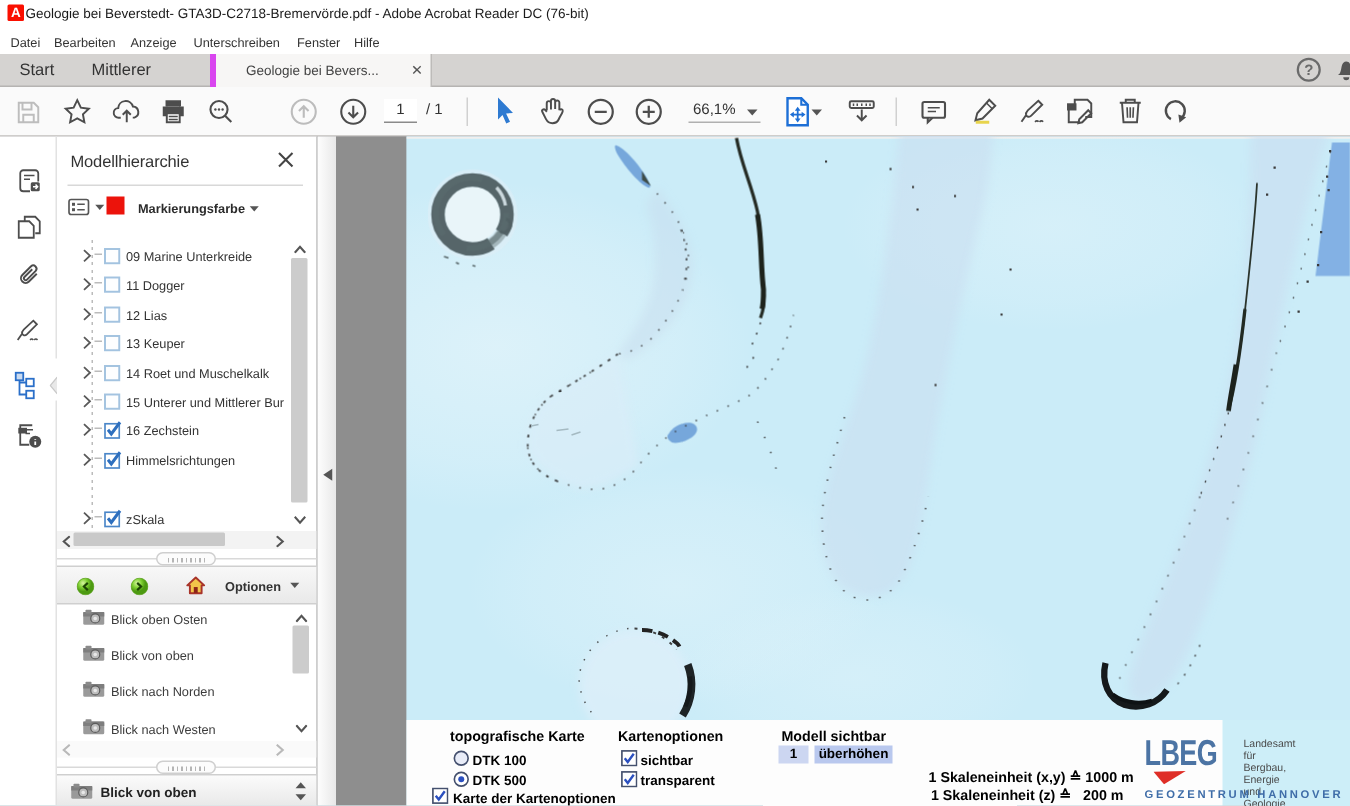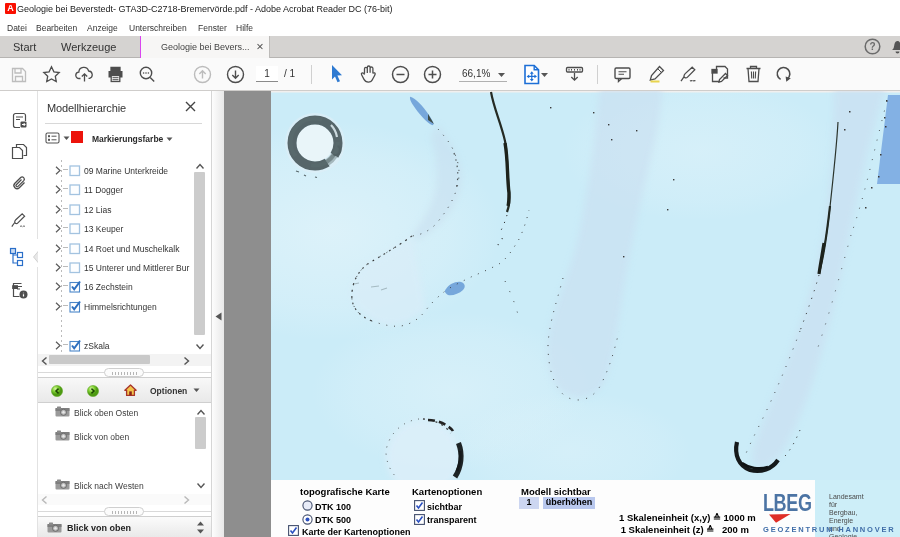--- a/index.html
+++ b/index.html
@@ -7,21 +7,21 @@
 body { font-family:"Liberation Sans", sans-serif; position:relative; background:#fff; }
 .abs { position:absolute; }
 
 #titlebar { left:0; top:0; width:900px; height:18px; background:#fff; }
 #titlebar .ttl { position:absolute; left:17px; top:4px; font-size:9px; color:#1a1a1a; letter-spacing:0; }
 #adicon { position:absolute; left:5px; top:3px; width:11px; height:11px; background:#fa0f00; border-radius:1px; color:#fff; font-size:9px; font-weight:bold; text-align:center; line-height:11px; }
 #menubar { left:0; top:18px; width:900px; height:18px; background:#fff; font-size:8.5px; color:#333; }
 #menubar span { position:absolute; top:5px; }
 #tabbar { left:0; top:36px; width:900px; height:22px; background:#d5d3d1; border-bottom:1px solid #b6b4b2; font-size:11px; color:#333;padding-left:24px; }
 #tabbar .t { position:absolute; top:5px; }
-#activetab { position:absolute; left:140px; top:0; width:130px; height:22px; background:#f7f6f5; border-left:1px solid #d946ef; border-right:1px solid #bdbbb9; }
+#activetab { position:absolute; left:140px; top:0; width:148px; height:22px; background:#f7f6f5; border-left:4px solid #d946ef; border-right:1px solid #bdbbb9; }
 #activetab .lbl { position:absolute; left:20px; top:6px; font-size:9px; color:#444; white-space:nowrap; }
 #activetab .x { position:absolute; right:5px; top:5px; font-size:9.5px; color:#555; }
 #toolbar { left:0; top:58px; width:900px; height:33px; background:#fafafa; border-bottom:1px solid #cfcdcb; }
 .sep { position:absolute; top:7px; width:1px; height:19px; background:#d0d0d0; }
 
 #content { left:0; top:91px; width:900px; height:446px; background:#8e8e8e; }
 #sidebar { left:0; top:0; width:38px; height:446px; background:#fff; border-right:1px solid #e2e2e2; }
 #panel { left:38px; top:0; width:173px; height:446px; background:#fff; }
 #strip { left:211px; top:0; width:13px; height:446px; background:linear-gradient(90deg,#fdfdfd,#e8e8e8); border-left:1px solid #d6d6d6; }
 #graybg { left:224px; top:0; width:47px; height:446px; background:#8e8e8e; }
@@ -45,21 +45,21 @@
 <div class="abs" id="menubar">
   <span style="left:7px">Datei</span>
   <span style="left:36px">Bearbeiten</span>
   <span style="left:87px">Anzeige</span>
   <span style="left:129px">Unterschreiben</span>
   <span style="left:198px">Fenster</span>
   <span style="left:236px">Hilfe</span>
 </div>
 <div class="abs" id="tabbar">
   <span class="t" style="left:13px">Start</span>
-  <span class="t" style="left:61px">Werkzeuge</span>
+  <span class="t" style="left:61px">Mittlerer</span>
   <div id="activetab">
       <span class="lbl">Geologie bei Bevers...</span>
       <span class="x">✕</span>
     </div>
   <svg class="abs" style="left:864px;top:2px" width="17" height="17" viewBox="0 0 17 17">
       <circle cx="8.5" cy="8.5" r="7.3" fill="none" stroke="#6b6b6b" stroke-width="1.5"></circle>
       <text x="8.5" y="12" font-size="10" font-weight="bold" fill="#6b6b6b" text-anchor="middle" font-family="Liberation Sans">?</text>
     </svg>
     <svg class="abs" style="left:891px;top:4px" width="12" height="14" viewBox="0 0 12 14">
       <path d="M1 10c2-1 2-4 2.5-6C4 2 5 1 6.5 1S9 2 9.5 4c.5 2 .5 5 2.5 6z" fill="#555"></path>
@@ -389,20 +389,30 @@
         </div>
       <div class="viewrow" style="top:19px;width:156px">
           <svg class="abs" style="left:17px;top:6px" width="15" height="11" viewBox="0 0 15 11">
             <rect x="0.5" y="2" width="14" height="8.5" rx="1" fill="#9a9a9a"></rect>
             <rect x="0.5" y="2" width="14" height="3" fill="#7e7e7e"></rect>
             <rect x="2" y="0.5" width="4" height="2.5" rx="0.5" fill="#8a8a8a"></rect>
             <circle cx="8.5" cy="6.3" r="3" fill="#bdbdbd" stroke="#5c5c5c" stroke-width="0.8"></circle>
             <circle cx="8.5" cy="6.3" r="1.2" fill="#e8e8e8"></circle>
           </svg>
           <span class="abs" style="left:36px;top:8px">Blick von oben</span>
+        </div>
+      <div class="viewrow" style="top:43px;width:156px">
+          <svg class="abs" style="left:17px;top:6px" width="15" height="11" viewBox="0 0 15 11">
+            <rect x="0.5" y="2" width="14" height="8.5" rx="1" fill="#9a9a9a"></rect>
+            <rect x="0.5" y="2" width="14" height="3" fill="#7e7e7e"></rect>
+            <rect x="2" y="0.5" width="4" height="2.5" rx="0.5" fill="#8a8a8a"></rect>
+            <circle cx="8.5" cy="6.3" r="3" fill="#bdbdbd" stroke="#5c5c5c" stroke-width="0.8"></circle>
+            <circle cx="8.5" cy="6.3" r="1.2" fill="#e8e8e8"></circle>
+          </svg>
+          <span class="abs" style="left:36px;top:8px">Blick nach Norden</span>
         </div>
       <div class="viewrow" style="top:68px;width:156px">
           <svg class="abs" style="left:17px;top:6px" width="15" height="11" viewBox="0 0 15 11">
             <rect x="0.5" y="2" width="14" height="8.5" rx="1" fill="#9a9a9a"></rect>
             <rect x="0.5" y="2" width="14" height="3" fill="#7e7e7e"></rect>
             <rect x="2" y="0.5" width="4" height="2.5" rx="0.5" fill="#8a8a8a"></rect>
             <circle cx="8.5" cy="6.3" r="3" fill="#bdbdbd" stroke="#5c5c5c" stroke-width="0.8"></circle>
             <circle cx="8.5" cy="6.3" r="1.2" fill="#e8e8e8"></circle>
           </svg>
           <span class="abs" style="left:36px;top:8px">Blick nach Westen</span>

